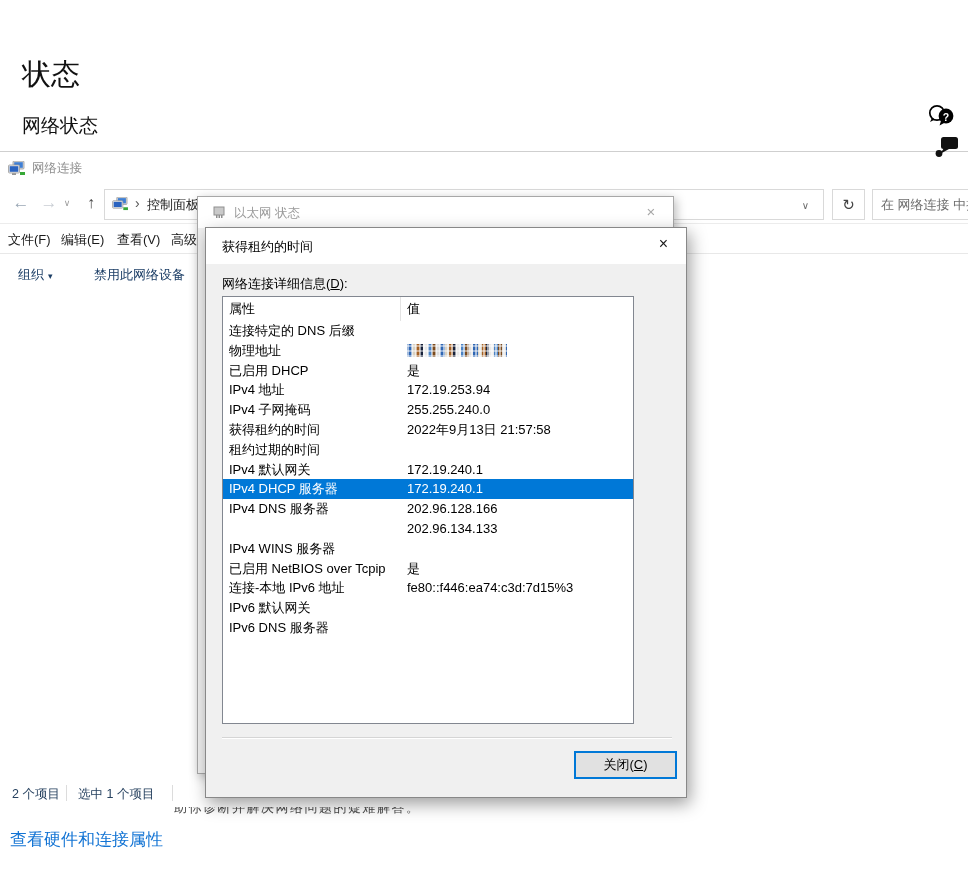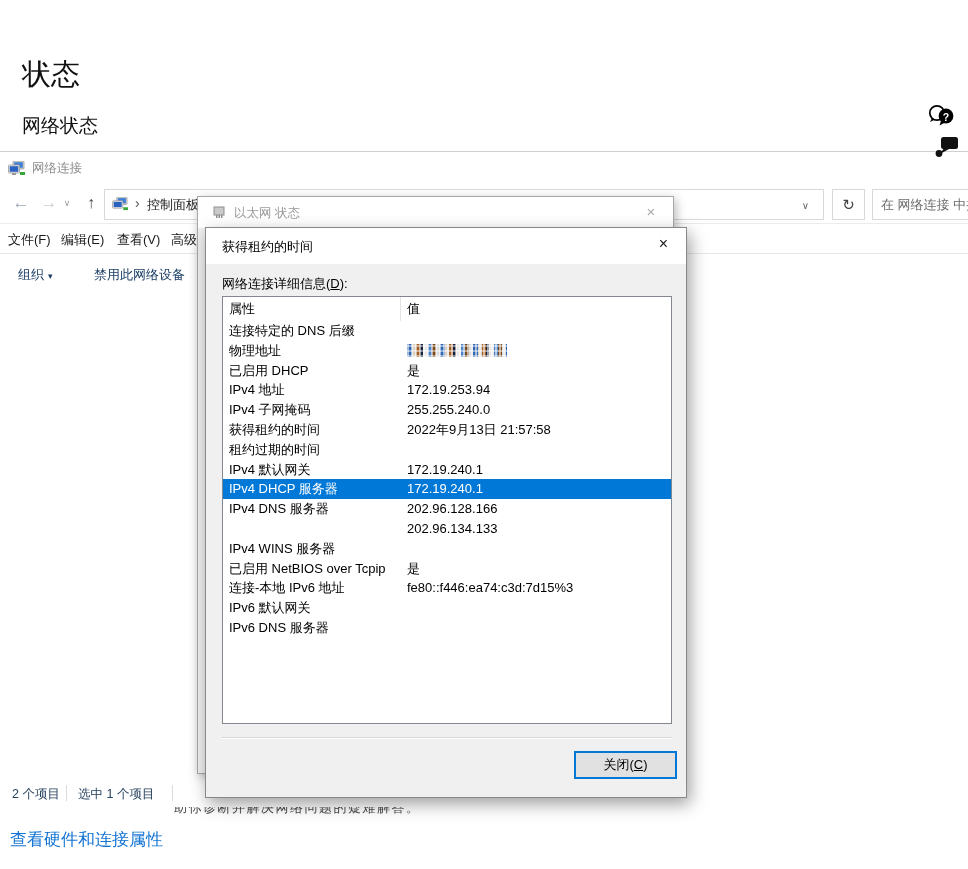--- a/index.html
+++ b/index.html
@@ -75,21 +75,21 @@
   
   #detdlg { position:absolute; left:205px; top:227px; width:482px; height:571px; background:#f0f0f0;
     border:1px solid #888; box-shadow:3px 6px 16px rgba(0,0,0,.38); z-index:30; font-size:13px; }
   .det-titlebar { position:absolute; left:0; top:0; width:100%; height:36px; background:#fff; }
   .det-title { position:absolute; left:16px; top:10px; color:#000; }
   .det-close { position:absolute; right:0; top:0; width:45px; height:32px; text-align:center;
     line-height:32px; color:#1a1a1a; font-size:16px; cursor:pointer; }
   .det-label { position:absolute; left:16px; top:47px; color:#000; }
   .mn { text-decoration:underline; }
 
-  .listview { position:absolute; left:16px; top:68px; width:450px; height:428px; background:#fff;
+  .listview { position:absolute; left:16px; top:68px; width:412px; height:428px; background:#fff;
     border:1px solid #828790; overflow:hidden; }
   .lv-header { display:flex; height:24px; line-height:23px; background:#fff; }
   .lv-header .h1 { width:178px; padding-left:6px; border-right:1px solid #e3e3e3; }
   .lv-header .h2 { flex:1; padding-left:6px; }
   .lv-row { display:flex; height:19.8px; line-height:19.8px; white-space:nowrap; }
   .lv-prop { width:178px; padding-left:6px; overflow:hidden; }
   .lv-val { flex:1; padding-left:6px; overflow:hidden; }
   .lv-row.selected { background:#0078d7; color:#fff; }
 
   .mosaic { display:inline-block; width:100px; height:13px; vertical-align:-2px;

